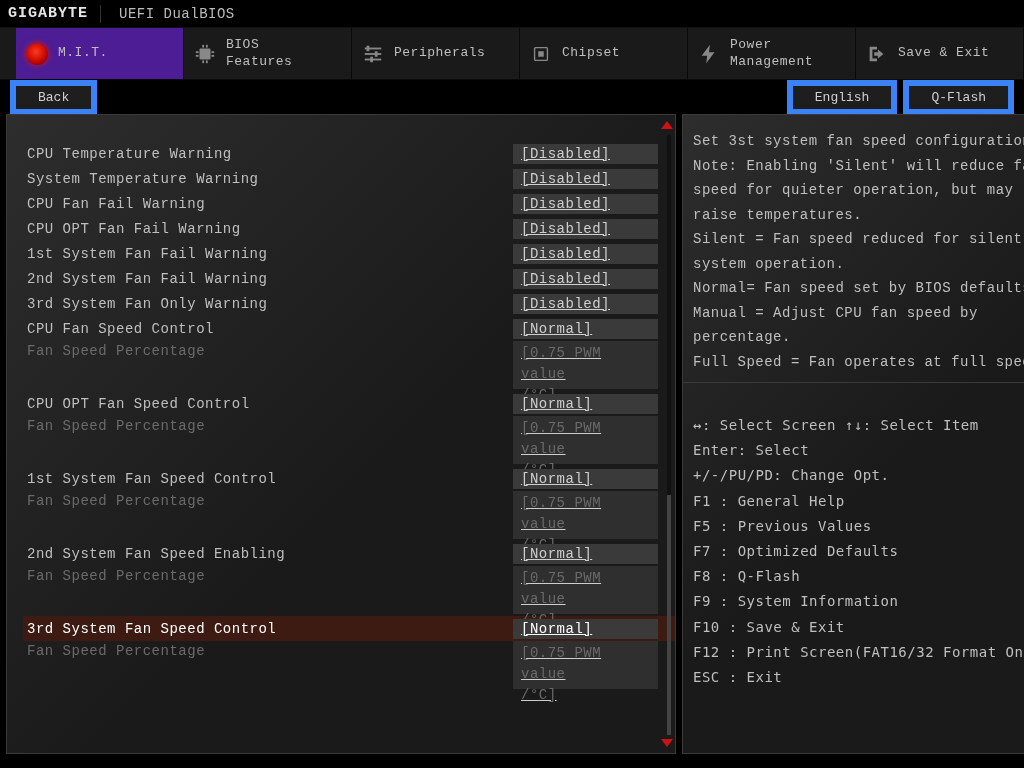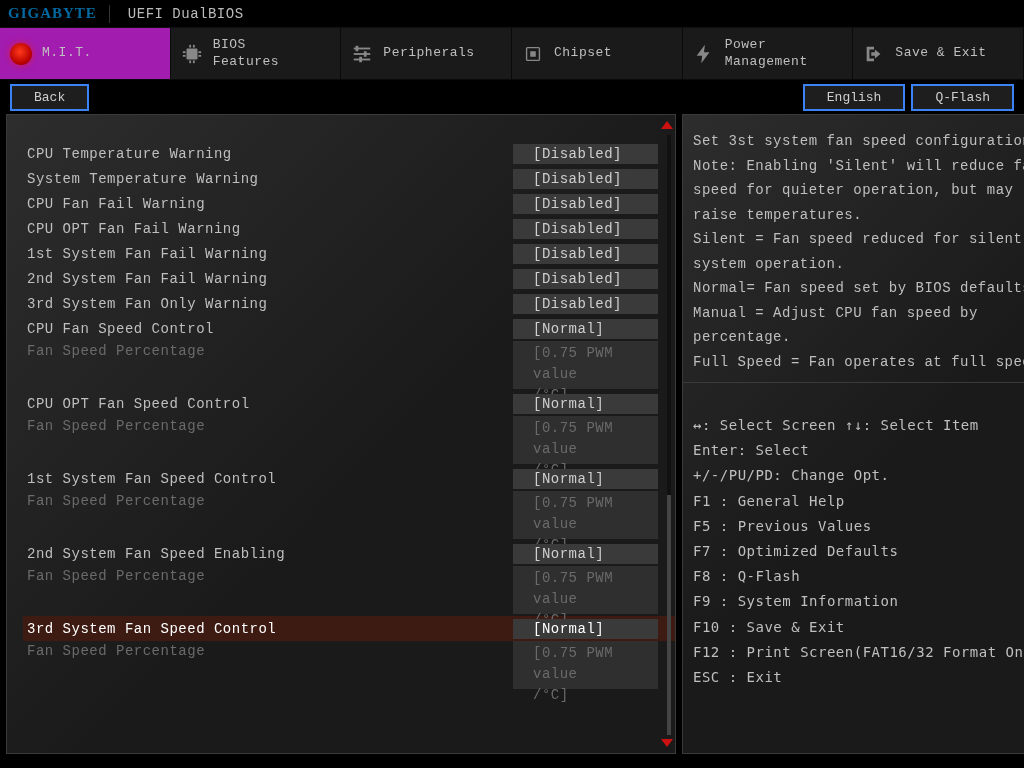--- a/index.html
+++ b/index.html
@@ -13,62 +13,62 @@
   letter-spacing: 0.5px;
 }
 .topbar {
   height: 28px;
   background: #000;
   display: flex;
   align-items: center;
   padding: 0 8px;
   border-bottom: 1px solid #111;
 }
-.brand { color: #0369a1; font-weight: bold; font-size: 15px; letter-spacing: 1px; font-family: Liberation Serif, serif; }
+.brand { color: #e5e5e5; font-weight: bold; font-size: 15px; letter-spacing: 1px; }
 .brand-sub { color: #bbb; font-size: 14px; margin-left: 6px; }
 .divider-v { width: 1px; height: 18px; background: #333; margin: 0 12px; }
 
 .tabbar {
   height: 52px;
   background: #1a1a1a;
   display: flex;
   border-bottom: 1px solid #0a0a0a;
 }
 .tab {
   flex: 1;
   display: flex;
   align-items: center;
   border-right: 1px solid #0a0a0a;
   padding: 0 8px;
   gap: 8px;
   color: #bfbfbf;
   font-size: 13px;
   cursor: pointer;
 }
-.tab.active { background: #a21caf; }
+.tab.active { background: #4c1d95; margin-left: 16px; }
 .tab .icon { width: 26px; height: 26px; display: flex; align-items: center; justify-content: center; flex-shrink: 0; }
 .tab .icon svg { width: 22px; height: 22px; }
 .tab .lbl { line-height: 1.25; white-space: pre-line; }
 
 .red-dot {
   width: 22px; height: 22px; border-radius: 50%;
   background: radial-gradient(circle at 45% 40%, #ff3a1a, #b80000 65%, #560000);
   box-shadow: 0 0 6px #ff1a00aa;
 }
 
 .subbar {
   height: 34px;
   display: flex;
   align-items: center;
   padding: 5px 10px;
   gap: 6px;
 }
 .btn {
   background: #1e1e1e;
-  border: 2px solid #3b82f6;
+  border: 6px solid #3b82f6;
   color: #cfcfcf;
   padding: 4px 22px;
   font-family: inherit;
   font-size: 13px;
   cursor: pointer;
 }
 .spacer { flex: 1; }
 
 .content {
   display: flex;
@@ -104,22 +104,23 @@
 
 .row {
   display: flex;
   height: 25px;
   align-items: center;
 }
 .row .label { flex: 0 0 490px; padding-left: 4px; }
 .row .value {
   flex: 0 0 145px;
   background: #3a3a3a;
-  padding: 2px 20px;
+  padding: 2px 8px;
   color: #cfcfcf;
+  text-decoration: underline;
 }
 .row.dim .label, .row.dim .value-text { color: #6a6a6a; }
 .row.dim .value { background: #2f2f2f; }
 .row.sel { background: #3d1a12; }
 .row.sel .label { color: #fff; }
 .row.sel .value { color: #fff; }
 .multiline { line-height: 1.5; padding: 2px 4px; }
 .row.tall { height: 50px; align-items: flex-start; }
 .row.tall .label { padding-top: 2px; }
 .row.tall .value { height: 48px; }

